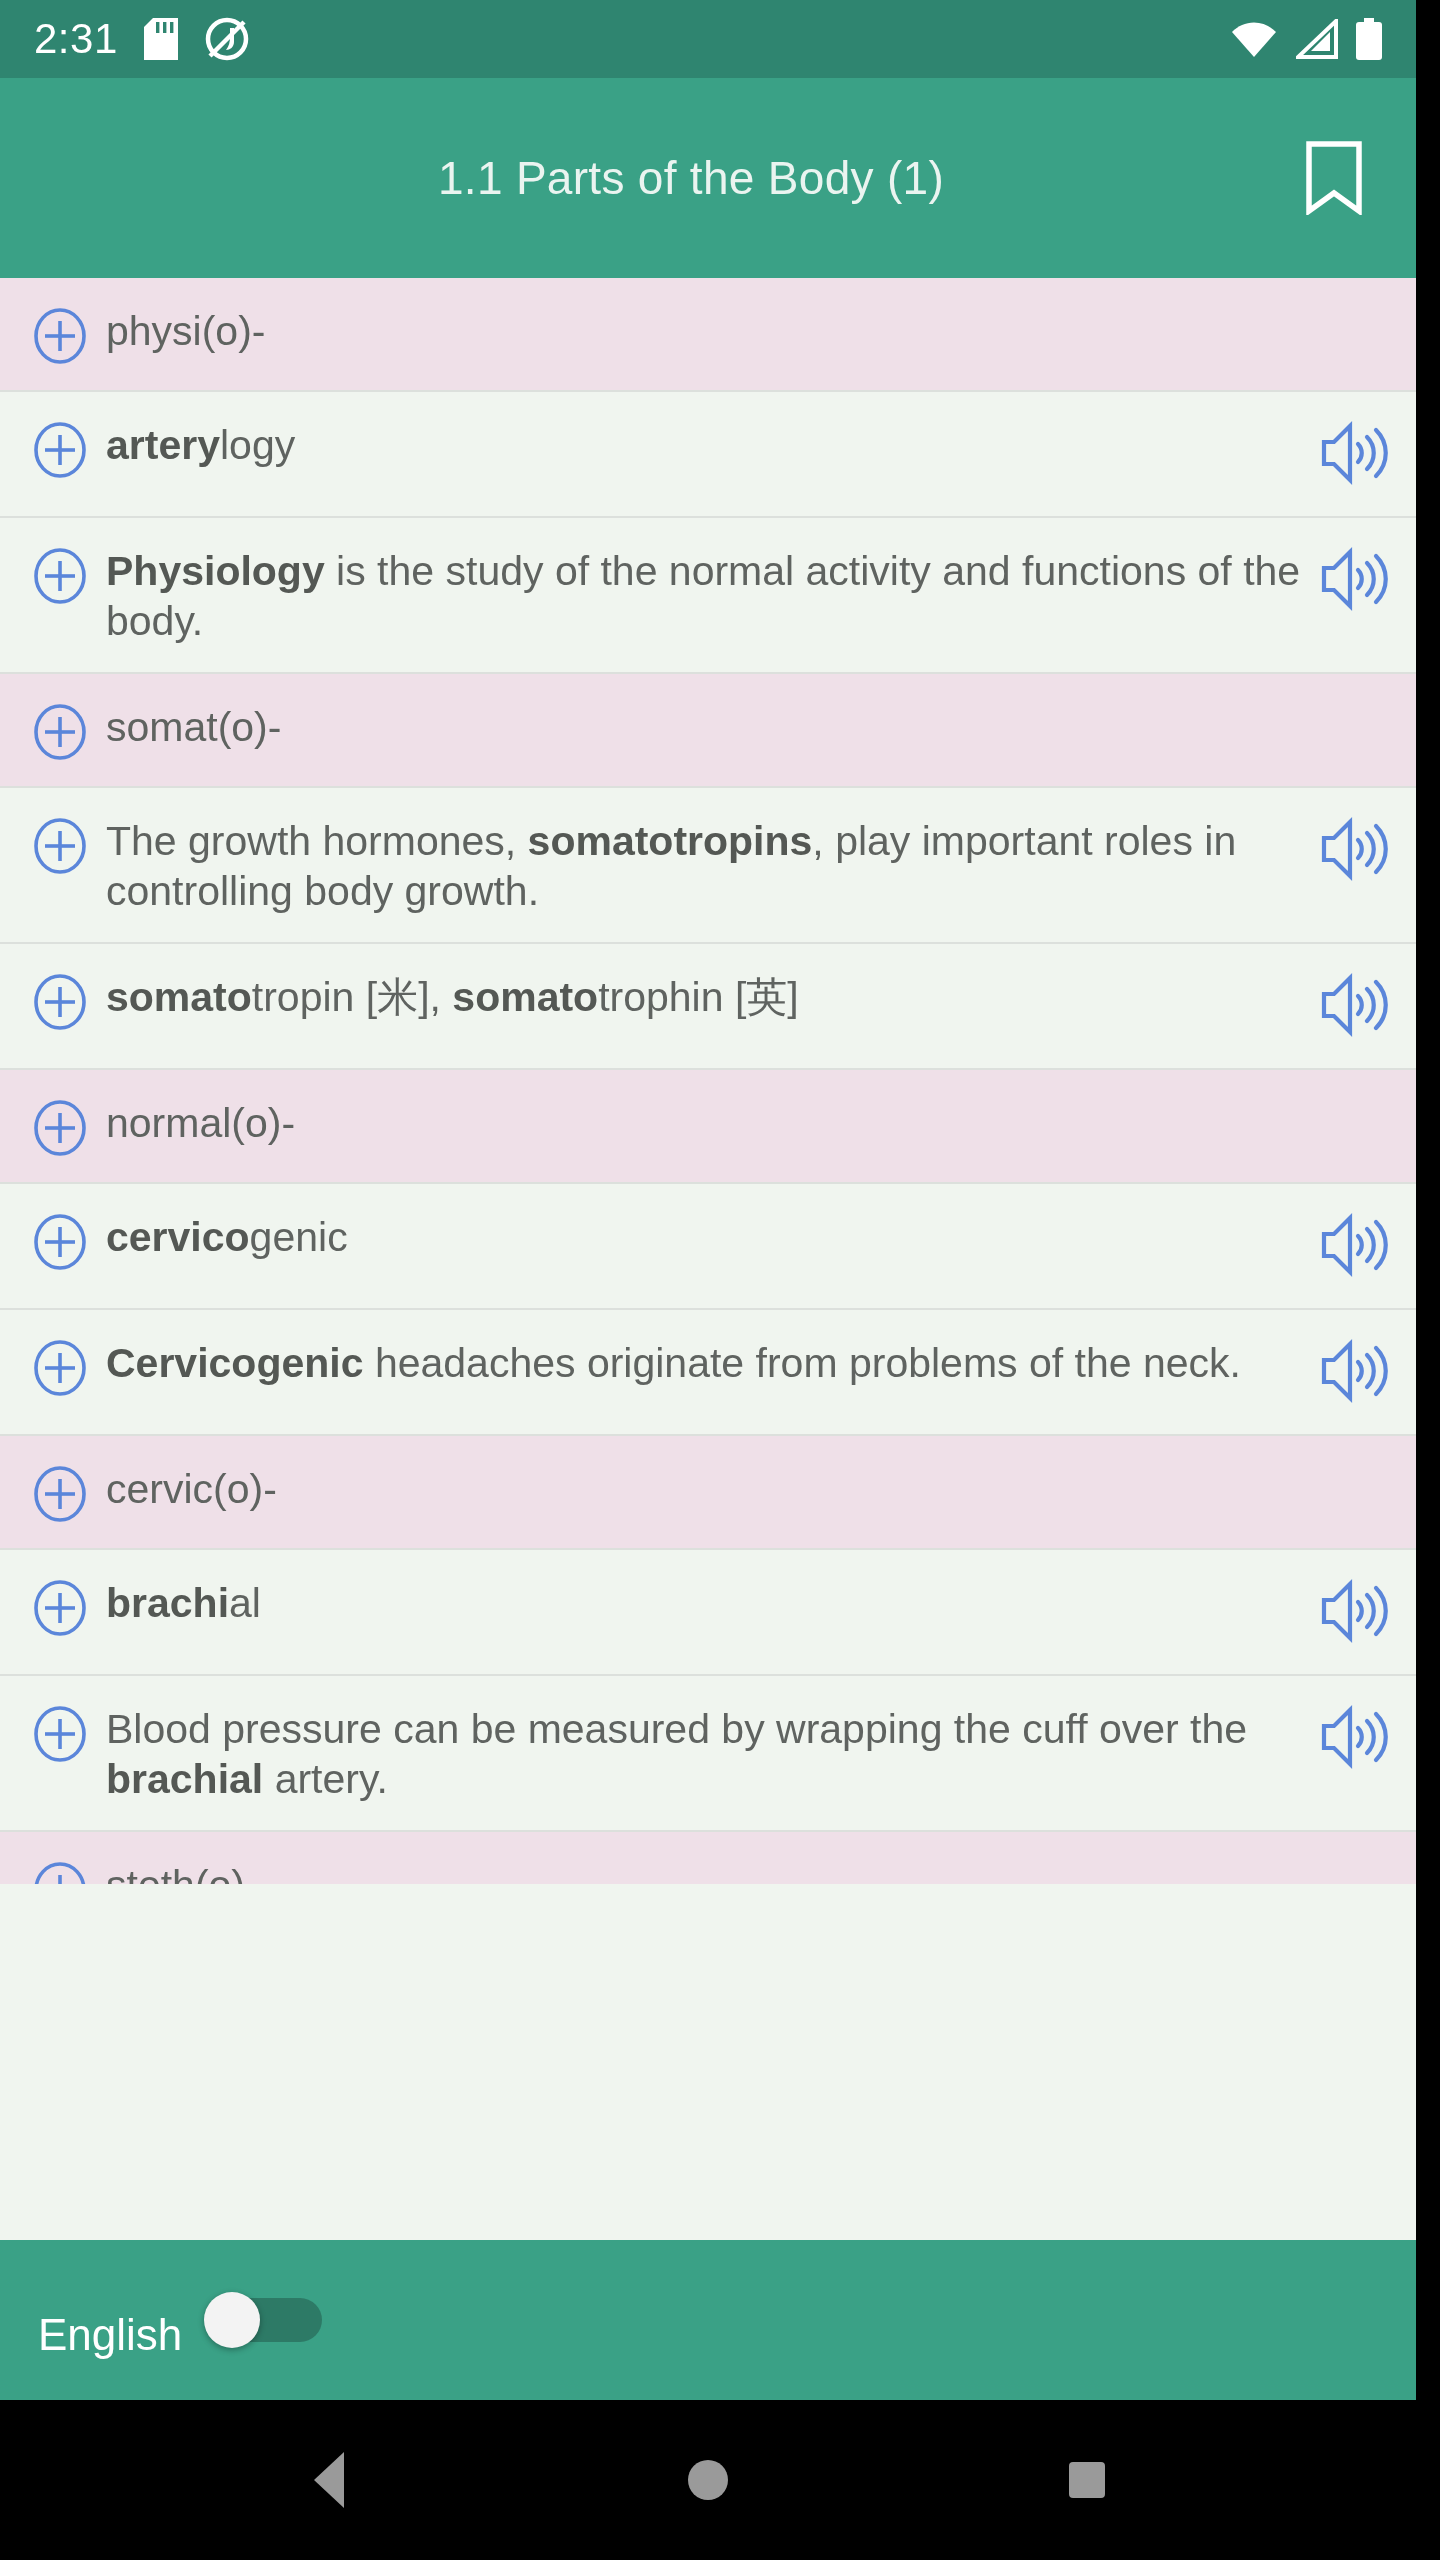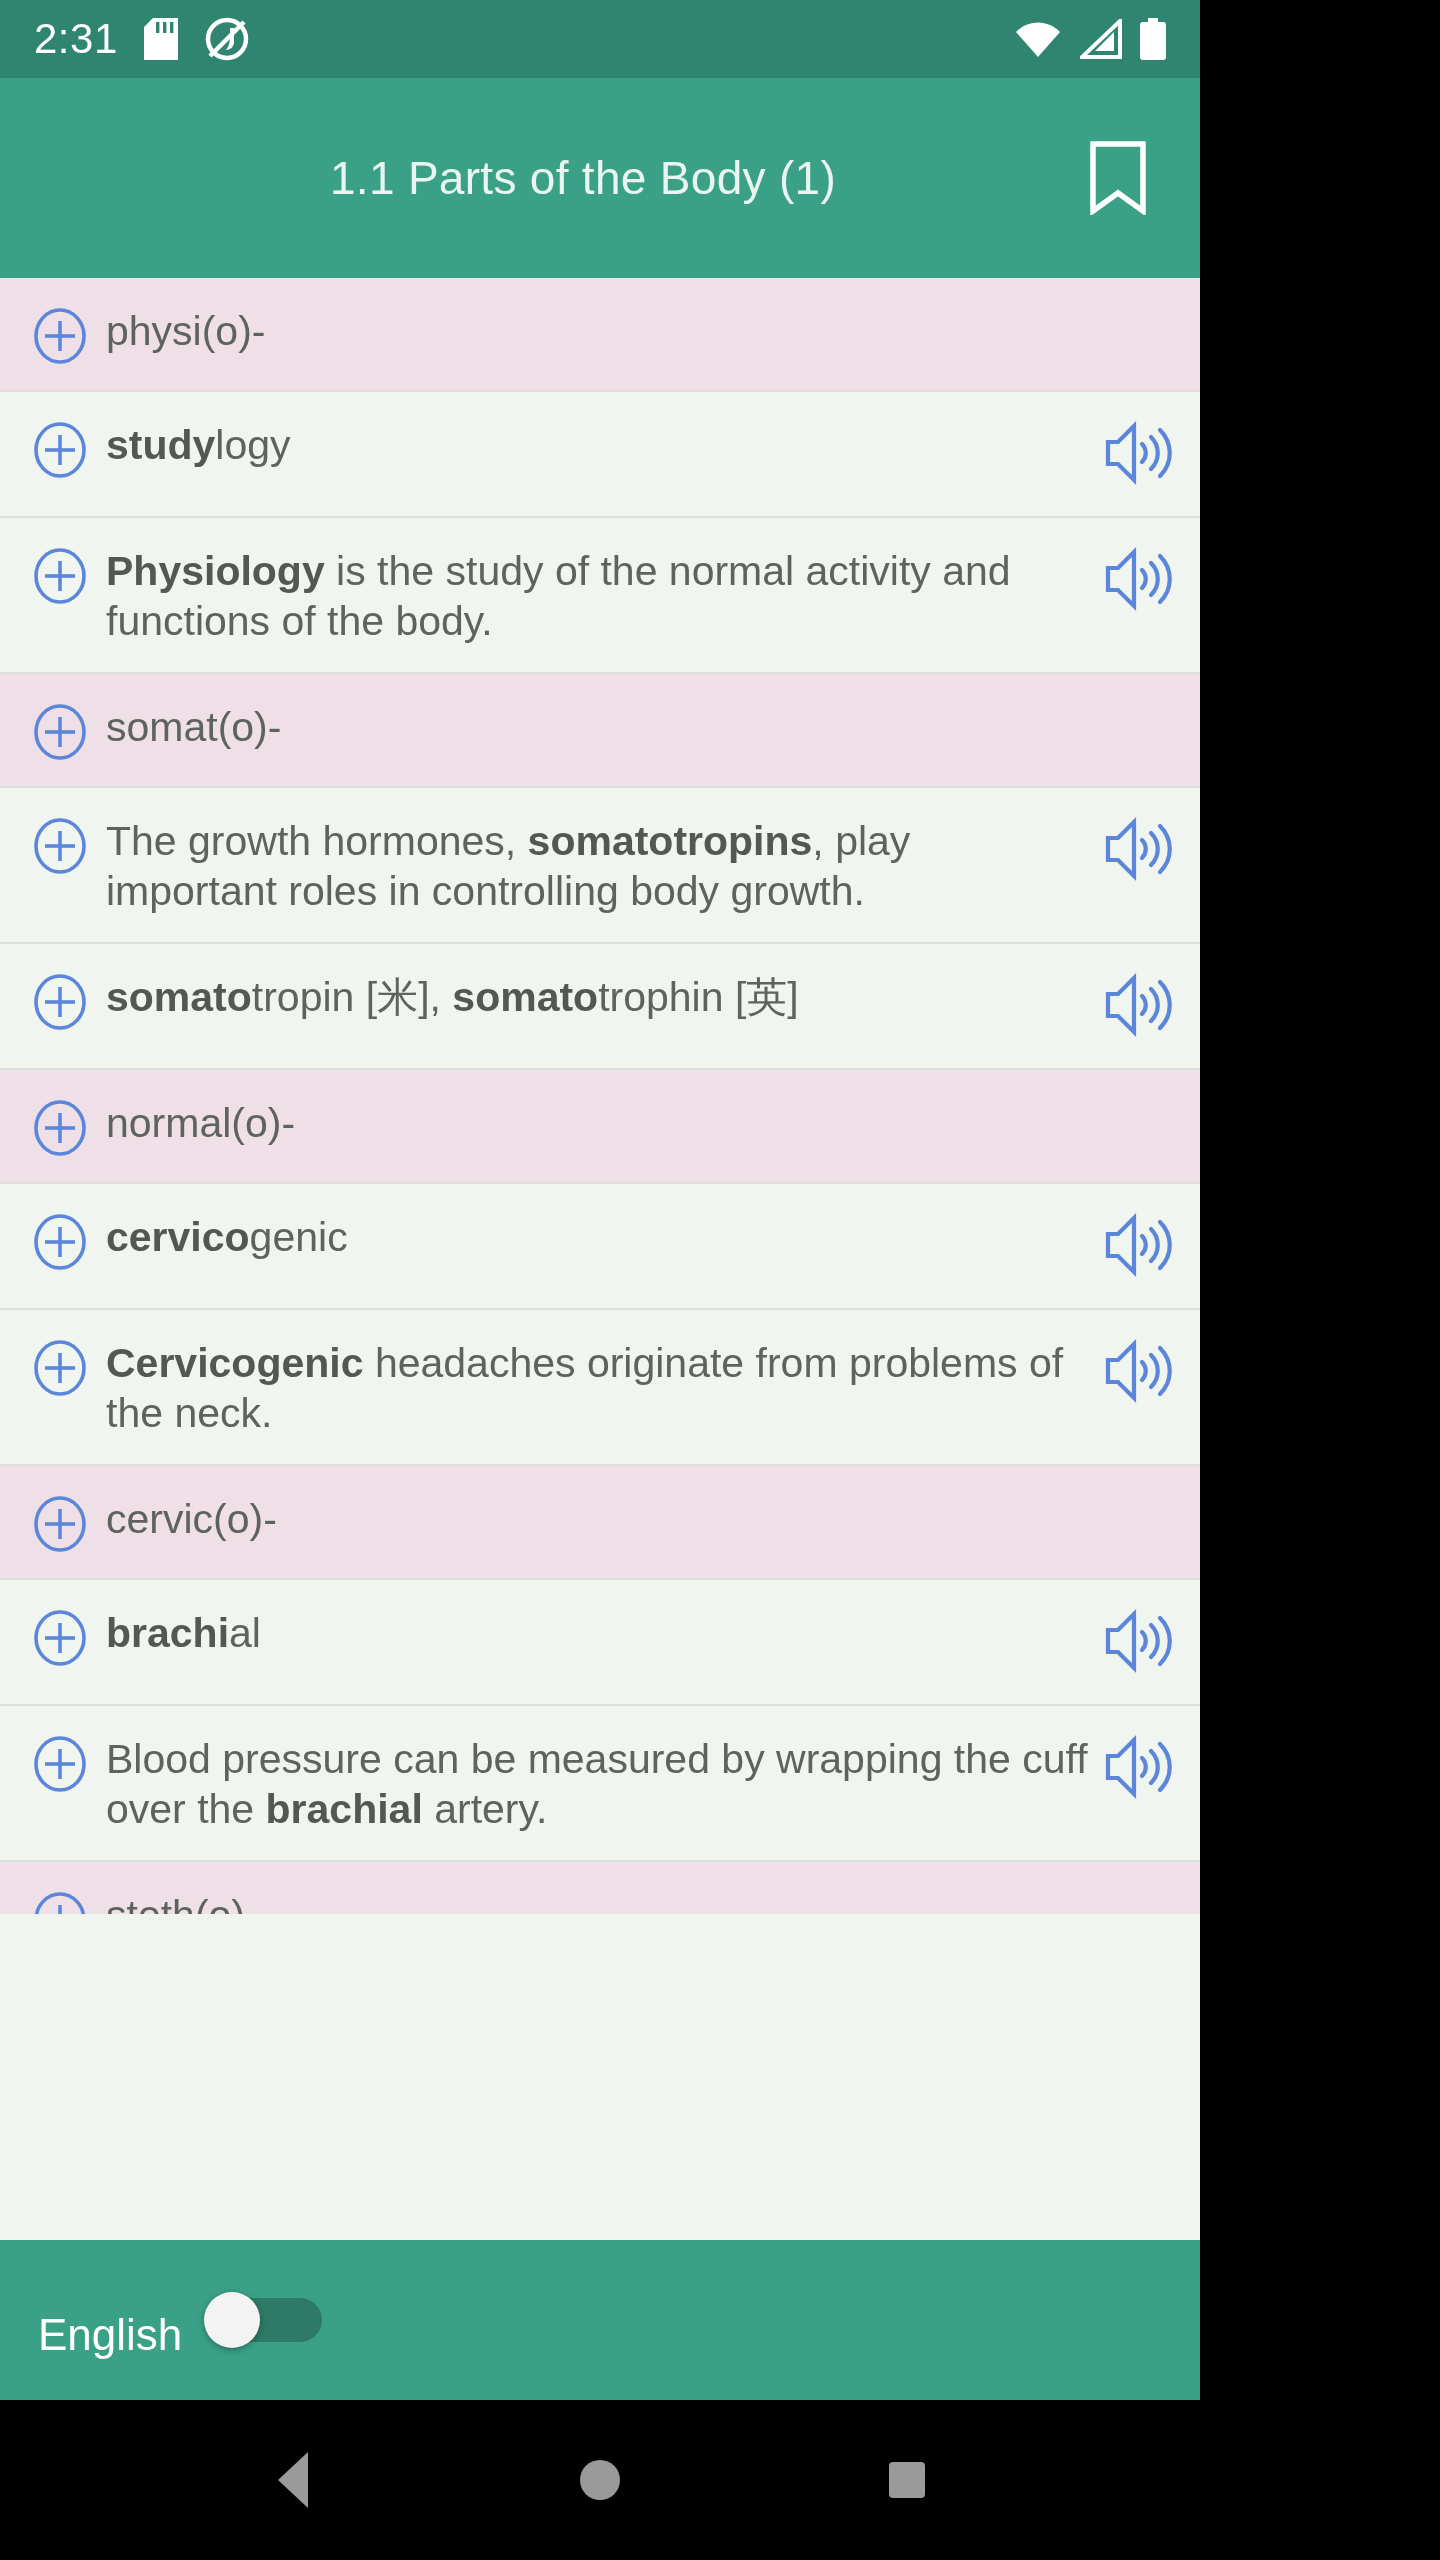--- a/index.html
+++ b/index.html
@@ -5,21 +5,21 @@
   * { box-sizing: border-box; margin: 0; padding: 0; }
   html, body {
     width: 1440px;
     height: 2560px;
     background: #000000;
     font-family: "Liberation Sans", sans-serif;
     overflow: hidden;
   }
   .phone {
     position: relative;
-    width: 1200px;
+    width: 1416px;
     height: 2560px;
     display: flex;
     flex-direction: column;
     background: #000;
   }
 
   
   .status-bar {
     height: 78px;
     background: #2F8570;
@@ -291,21 +291,21 @@
           </svg></div>
         <div class="row-text">physi(o)-</div>
         <div class="speaker-spacer"></div>
       </div>
       <div class="row entry">
         <div class="plus-icon"><svg width="56" height="56" viewBox="0 0 56 56">
             <ellipse cx="28" cy="28" rx="24" ry="26" fill="none" stroke="#5B86DA" stroke-width="3.6"></ellipse>
             <line x1="28" y1="13" x2="28" y2="43" stroke="#5B86DA" stroke-width="3.6"></line>
             <line x1="13" y1="28" x2="43" y2="28" stroke="#5B86DA" stroke-width="3.6"></line>
           </svg></div>
-        <div class="row-text"><b>study</b>logy</div>
+        <div class="row-text"><b>artery</b>logy</div>
         <div class="speaker-btn">
           <svg width="72" height="66" viewBox="0 0 72 66">
             <path d="M30 6 L14 22 L4 22 L4 44 L14 44 L30 60 Z" fill="none" stroke="#5B86DA" stroke-width="4.2" stroke-linejoin="miter"></path>
             <path d="M38 24 C43 29 43 37 38 42" fill="none" stroke="#5B86DA" stroke-width="4.2" stroke-linecap="round"></path>
             <path d="M47 17 C56 26 56 40 47 49" fill="none" stroke="#5B86DA" stroke-width="4.2" stroke-linecap="round"></path>
             <path d="M56 10 C69 23 69 43 56 56" fill="none" stroke="#5B86DA" stroke-width="4.2" stroke-linecap="round"></path>
           </svg>
         </div>
       </div>
       <div class="row entry">

